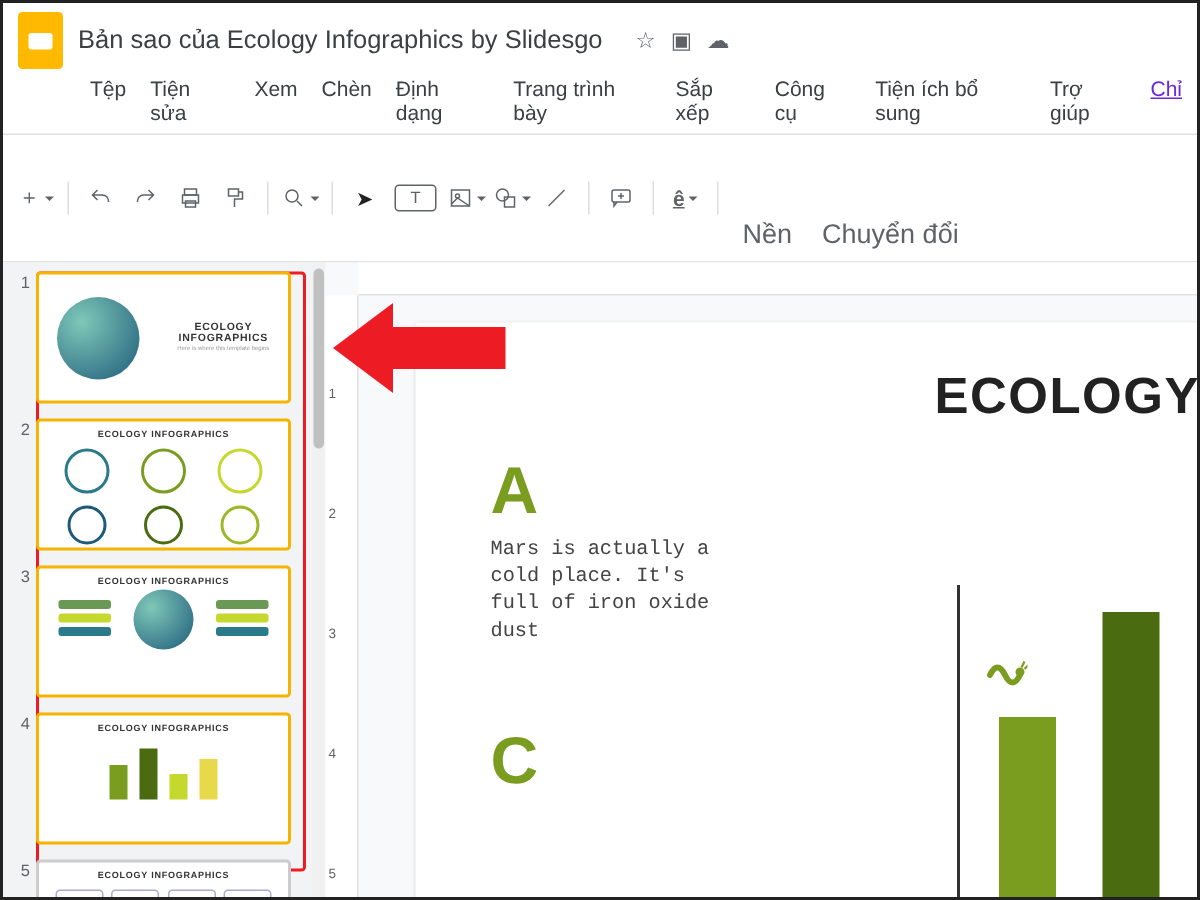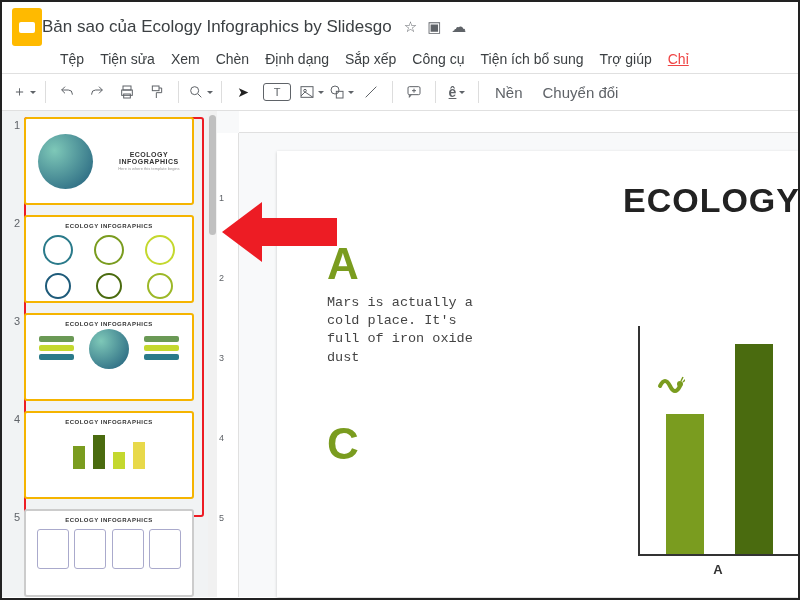--- a/index.html
+++ b/index.html
@@ -1,31 +1,31 @@
 <!DOCTYPE html>
 <html><head>
 <meta charset="utf-8">
 <style>
 * { margin: 0; padding: 0; box-sizing: border-box; font-family: Arial, sans-serif; }
 body { background: #fff; width: 800px; height: 600px; overflow: hidden; position: relative; border: 2px solid #222; }
 
-.titlebar { display: flex; align-items: center; padding: 6px 10px 2px 10px; }
+.titlebar { display: flex; align-items: center; padding: 6px 10px 2px 10px; gap: 10px; }
 .gs-logo { width: 30px; height: 38px; background: #ffba00; border-radius: 3px; position: relative; display:flex; align-items:center; justify-content:center; }
 .gs-logo::after { content:''; width: 16px; height: 11px; background:#fff; border-radius:2px; }
 .docname { font-size: 17px; color: #3c4043; }
 .title-icons { margin-left: 12px; display: flex; gap: 10px; color: #5f6368; font-size: 15px; }
 
 .menubar { display: flex; gap: 16px; padding: 3px 10px 6px 58px; font-size: 14px; color: #3c4043; }
-.menubar span.cut { color:#ef4444; text-decoration: underline; }
+.menubar span.cut { color:#6d28d9; text-decoration: underline; }
 
 .toolbar { display:flex; align-items:center; gap:2px; padding: 4px 8px; border-top:1px solid #e0e0e0; border-bottom:1px solid #e0e0e0; background:#fff; }
 .tbtn { min-width:28px; height:28px; display:flex; align-items:center; justify-content:center; color:#5f6368; border-radius:3px; font-size:14px; position:relative; }
 .tbtn svg { width:16px; height:16px; stroke:#5f6368; fill:none; stroke-width:1.5; }
 .tsep { width:1px; height:22px; background:#ddd; margin:0 5px; }
-.txtbtn { padding:0 9px; color:#5f6368; font-size:15px; height:28px; display:flex; align-items:center; gap:3px; }
+.txtbtn { padding:0 9px; color:#5f6368; font-size:18px; height:28px; display:flex; align-items:center; gap:3px;margin-top:48px; }
 .dd::after { content:''; border:3px solid transparent; border-top-color:#5f6368; margin-left:3px; margin-top:3px; }
 
 .workspace { display:flex; height: calc(100% - 110px); background:#f8f9fa; }
 
 .filmstrip { width:215px; background:#f1f3f4; padding:6px 4px; overflow:hidden; position:relative; }
 .selbox { position:absolute; left:22px; top:6px; width:180px; height:400px; border:2px solid #ed1c24; border-radius:3px; pointer-events:none; }
 .thumb-row { display:flex; align-items:flex-start; margin-bottom:10px; gap:4px; }
 .thumb-num { width:14px; text-align:right; font-size:11px; color:#5f6368; margin-top:2px; }
 .thumb { width:170px; height:88px; background:#fff; border:2px solid #f5b400; border-radius:3px; overflow:hidden; position:relative; font-size:5px; }
 .thumb.nosel { border-color:#ccc; }
@@ -83,20 +83,21 @@
     <span>☁</span>
   </div>
 </div>
 
 <div class="menubar">
   <span>Tệp</span>
   <span>Tiện sửa</span>
   <span>Xem</span>
   <span>Chèn</span>
   <span>Định dạng</span>
+  <span>Trang trình bày</span>
   <span>Sắp xếp</span>
   <span>Công cụ</span>
   <span>Tiện ích bổ sung</span>
   <span>Trợ giúp</span>
   <span class="cut">Chỉ</span>
 </div>
 
 <div class="toolbar">
   <div class="tbtn dd">＋</div>
   <div class="tsep"></div>

